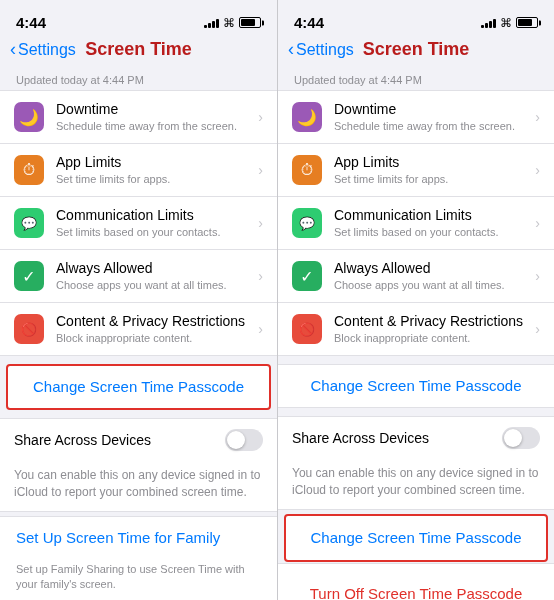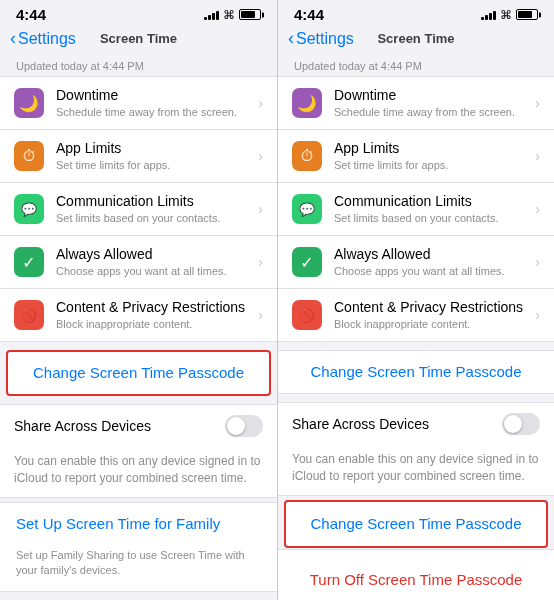--- a/index.html
+++ b/index.html
@@ -26,20 +26,21 @@
       border-left: 1px solid #c8c8cc;
     }
 
     
     .status-bar {
       display: flex;
       justify-content: space-between;
       align-items: center;
       padding: 6px 16px 4px;
       background: #f2f2f7;
+      margin-top: 8px;
     }
     .status-time {
       font-size: 15px;
       font-weight: 600;
       color: #000;
     }
     .status-icons {
       display: flex;
       align-items: center;
       gap: 4px;
@@ -105,23 +106,23 @@
       font-size: 16px;
       gap: 2px;
       cursor: pointer;
     }
     .nav-chevron {
       font-size: 18px;
       line-height: 1;
       margin-top: -1px;
     }
     .nav-title {
-      font-size: 13px;
+      font-size: 18px;
       font-weight: 600;
-      color: #404040;
+      color: #b91c1c;
     }
 
     
     .content {
       flex: 1;
       overflow-y: auto;
       overflow-x: hidden;
     }
 
     .section-header {
@@ -355,21 +356,21 @@
         <span class="share-title">Share Across Devices</span>
         <div class="toggle">
           <div class="toggle-knob"></div>
         </div>
       </div>
       <div class="share-desc">You can enable this on any device signed in to iCloud to report your combined screen time.</div>
     </div>
 
     <div class="family-section">
       <div class="family-btn">Set Up Screen Time for Family</div>
-      <div class="family-desc">Set up Family Sharing to use Screen Time with your family's devices.</div>
+      <div class="family-desc">Set up Family Sharing to use Screen Time with your family's screen.</div>
     </div>
 
     <div class="turn-off-section">
       <div class="turn-off-btn">Turn Off Screen Time</div>
     </div>
   </div>
 </div>
 
 <div class="phone-panel">
 

